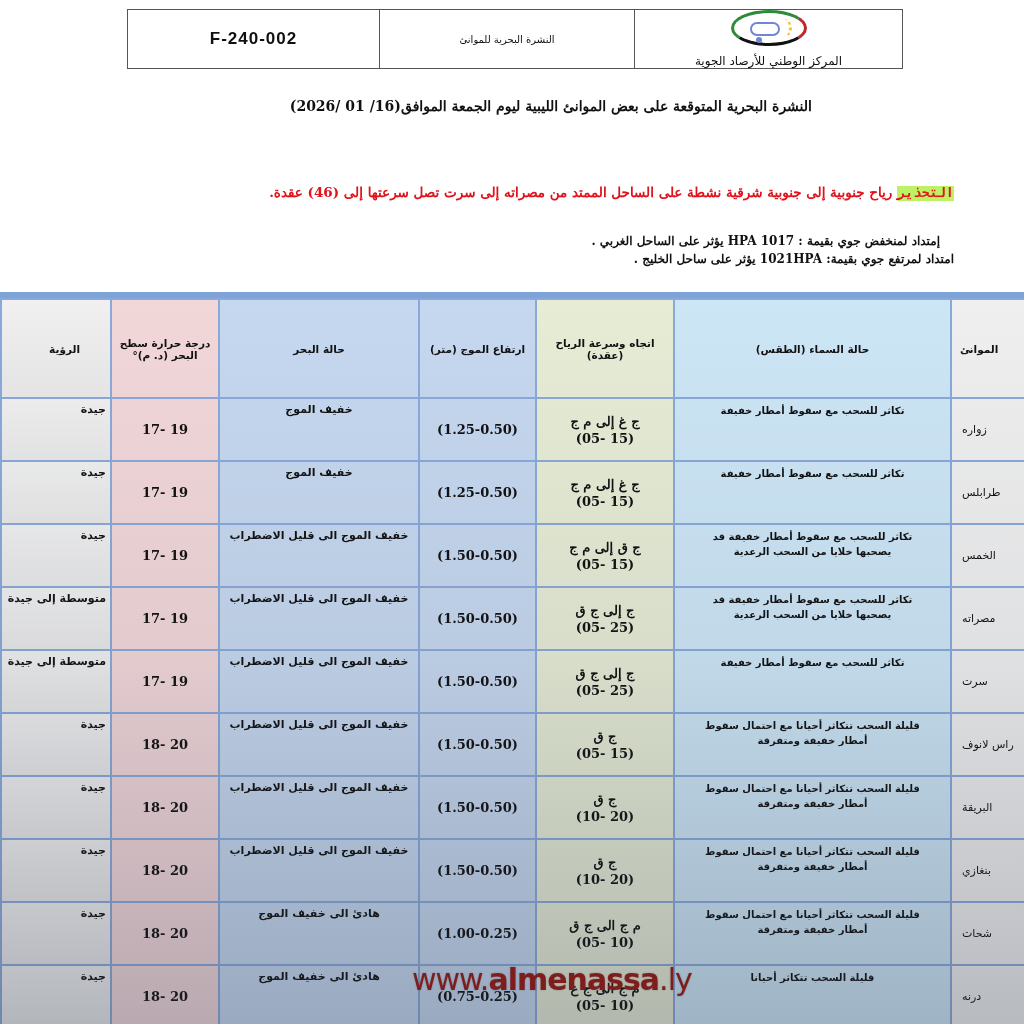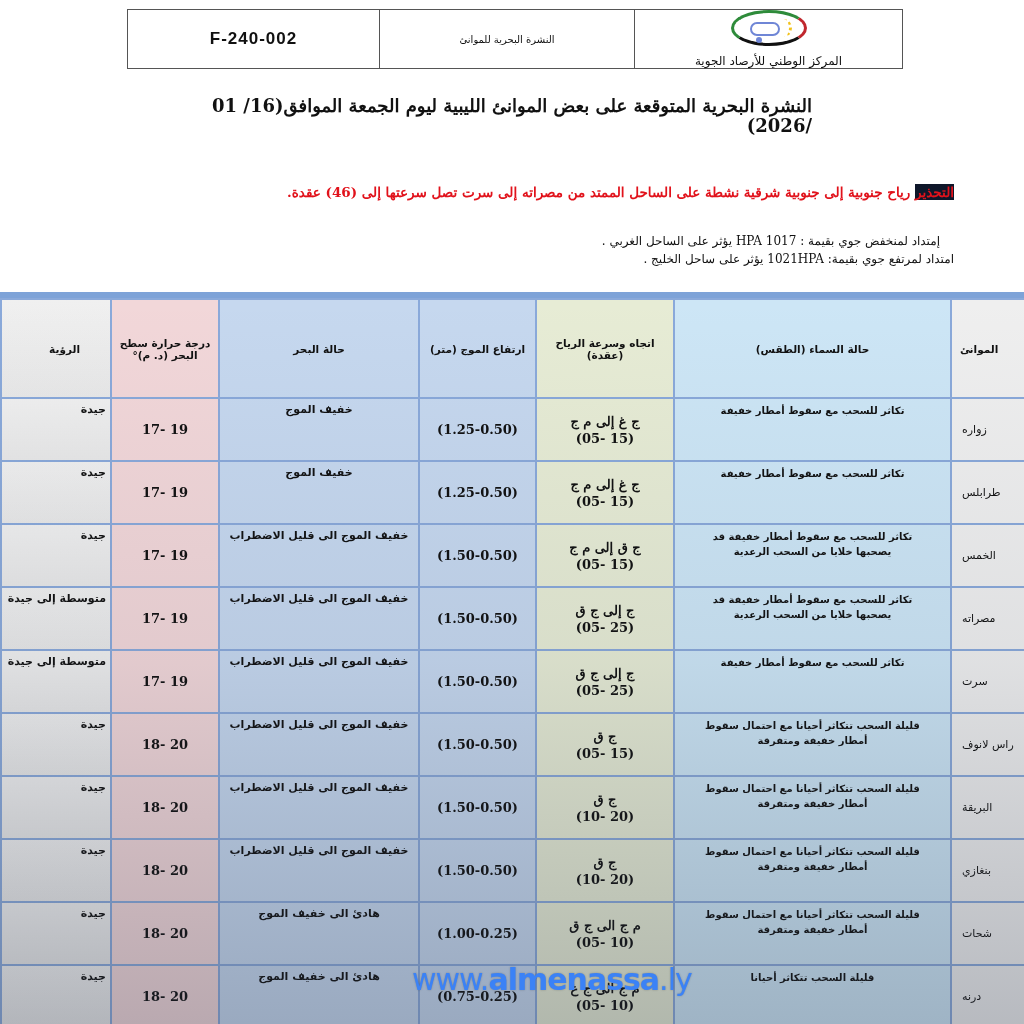--- a/index.html
+++ b/index.html
@@ -11,26 +11,26 @@
   .hdr-cell:last-child { border-right: none; }
   .hdr-code { width: 252px; font-family: "Liberation Sans", sans-serif; font-weight: bold; font-size: 17px; letter-spacing: 1px; }
   .hdr-title { width: 255px; font-size: 10px; direction: rtl; }
   .hdr-org { flex: 1; flex-direction: column; font-size: 12px; direction: rtl; }
   .logo { width: 76px; height: 36px; border-radius: 50%; position: relative; margin-bottom: 8px;
           border: 3px solid #2e8b3a; border-right-color: #c0272d; border-bottom-color: #111; }
   .logo .cloud { position: absolute; left: 16px; top: 9px; width: 30px; height: 14px; border: 2px solid #6f86d6; border-radius: 10px; }
   .logo .sun { position: absolute; right: 12px; top: 6px; width: 16px; height: 18px; border-right: 3px dotted #f2c21b; border-radius: 50%; }
   .logo .drop { position: absolute; left: 22px; top: 24px; width: 6px; height: 6px; background: #6f86d6; border-radius: 50%; }
 
-  .title-block { position: absolute; left: 200px; top: 96px; width: 612px; direction: rtl; text-align: right; font-family: "DejaVu Serif", serif; font-weight: bold; font-size: 18px; line-height: 20px; }
+  .title-block { position: absolute; left: 200px; top: 96px; width: 612px; direction: rtl; text-align: right; font-family: "DejaVu Serif", serif; font-weight: bold; font-size: 14px; line-height: 20px; }
 
   .warning { position: absolute; left: 178px; top: 184px; width: 776px; direction: rtl; text-align: right; font-family: "DejaVu Serif", serif; font-weight: bold; font-size: 13.5px; color: #e1121b; }
-  .warning .hl { background: #0f172a; color: #e1121b; }
-
-  .synoptic { position: absolute; right: 70px; top: 232px; width: 440px; direction: rtl; text-align: right; font-family: "DejaVu Serif", serif; font-weight: normal; font-size: 12px; line-height: 18px; }
+  .warning .hl { background: #bef264; color: #e1121b; font-family: Liberation Mono, monospace; }
+
+  .synoptic { position: absolute; right: 70px; top: 232px; width: 440px; direction: rtl; text-align: right; font-family: "DejaVu Serif", serif; font-weight: bold; font-size: 12px; line-height: 18px; }
   .synoptic .l1 { padding-right: 14px; }
   .synoptic .l3 { padding-right: 0; }
   .chk { display: inline-block; width: 11px; height: 11px; border: 1px solid #222; vertical-align: middle; margin: 0 3px; font-size: 9px; line-height: 9px; text-align: center; }
 
   .table-wrap { position: absolute; left: 0; top: 292px; width: 1024px; height: 732px; }
   .topbar { position: absolute; left: 0; top: 0; width: 1024px; height: 6px; background: #7ea3d8; }
   table.grid { position: absolute; left: 0; top: 6px; border-collapse: collapse; table-layout: fixed; width: 1024px; direction: ltr; }
   table.grid td { border: 2px solid #8aa9da; vertical-align: top; font-size: 10.5px; text-align: center; position: relative; }
   table.grid tr.head td { height: 99px; vertical-align: middle; font-size: 10.5px; font-weight: bold; }
   .c-vis { background: linear-gradient(#f0f0f0, #e8e8e8); text-align: right !important; padding-right: 30px; }
@@ -48,21 +48,21 @@
   tr.row .c-sea { font-weight: bold; font-size: 11px; padding-top: 4px; }
   tr.row .c-wave { font-family: "DejaVu Serif", serif; font-weight: bold; font-size: 13px; vertical-align: middle; }
   tr.row .c-wind { font-family: "DejaVu Serif", serif; font-weight: bold; font-size: 13px; vertical-align: middle; line-height: 17px; }
   tr.row .c-sky { font-weight: bold; font-size: 10px; padding: 4px 20px 0 20px; line-height: 15px; direction: rtl; }
   tr.row .c-port { vertical-align: middle; font-size: 11px; padding-left: 10px; }
   .rtl { direction: rtl; unicode-bidi: plaintext; display: block; }
 
   .shade { position: absolute; left: 0; top: 300px; width: 1024px; height: 724px; pointer-events: none;
            background: linear-gradient(rgba(0,0,0,0) 0%, rgba(40,50,70,0.08) 50%, rgba(40,50,70,0.28) 100%); }
 
-  .watermark { position: absolute; left: 412px; top: 962px; font-family: "DejaVu Sans", sans-serif; font-size: 30px; color: #3b82f6; letter-spacing: -1px; text-shadow: 0 0 2px rgba(0,0,0,0.25); }
+  .watermark { position: absolute; left: 412px; top: 962px; font-family: "DejaVu Sans", sans-serif; font-size: 30px; color: #7f1d1d; letter-spacing: -1px; text-shadow: 0 0 2px rgba(0,0,0,0.25); }
   .watermark b { font-weight: bold; }
 </style>
 </head>
 <body>
 
 <div class="hdr-table">
   <div class="hdr-cell hdr-code">F-240-002</div>
   <div class="hdr-cell hdr-title">النشرة البحرية للموانئ</div>
   <div class="hdr-cell hdr-org">
     <div class="logo">

